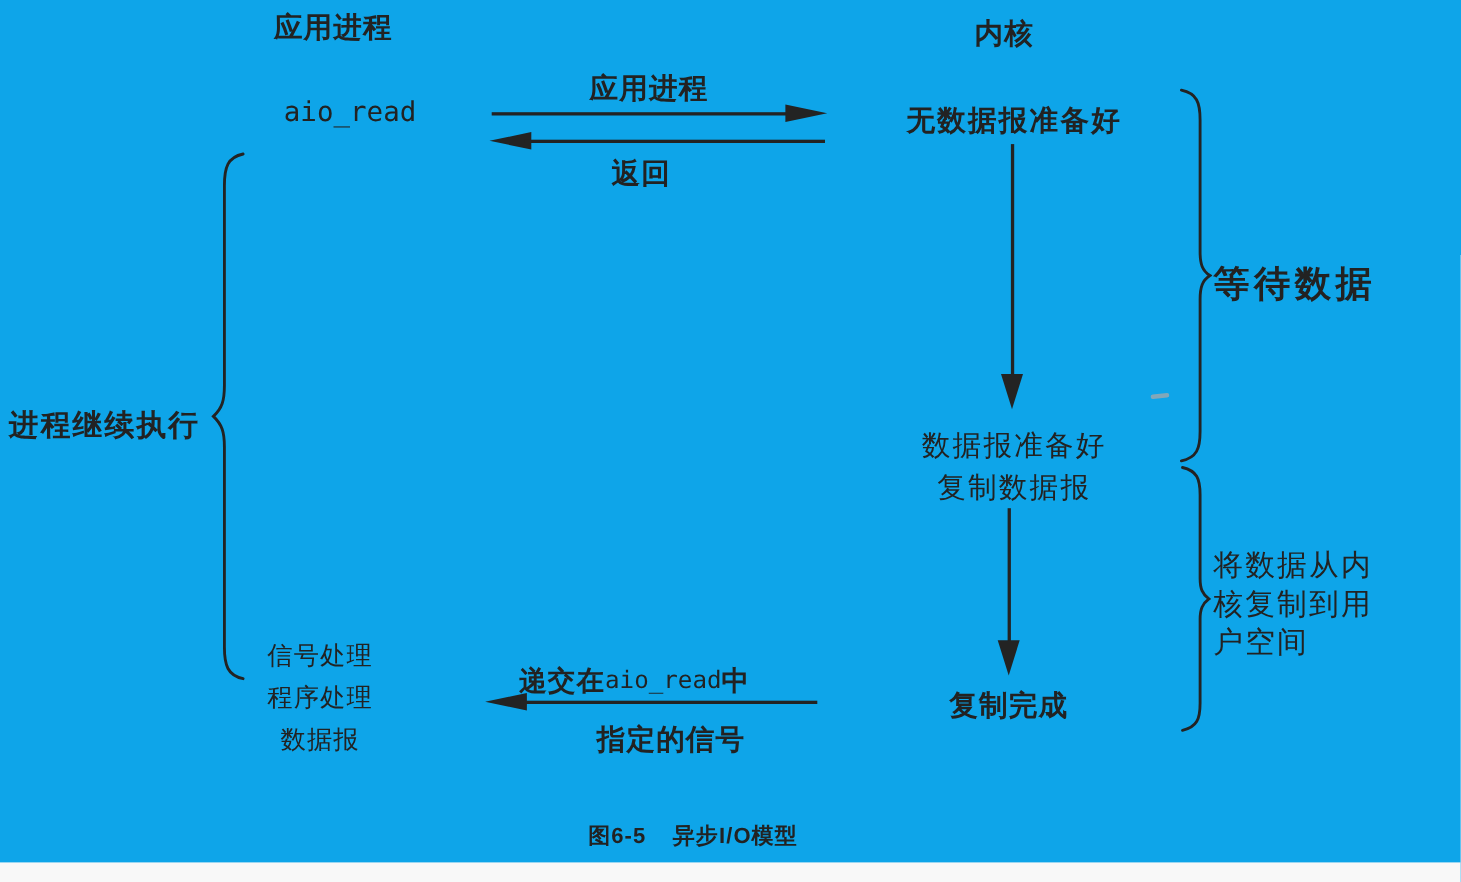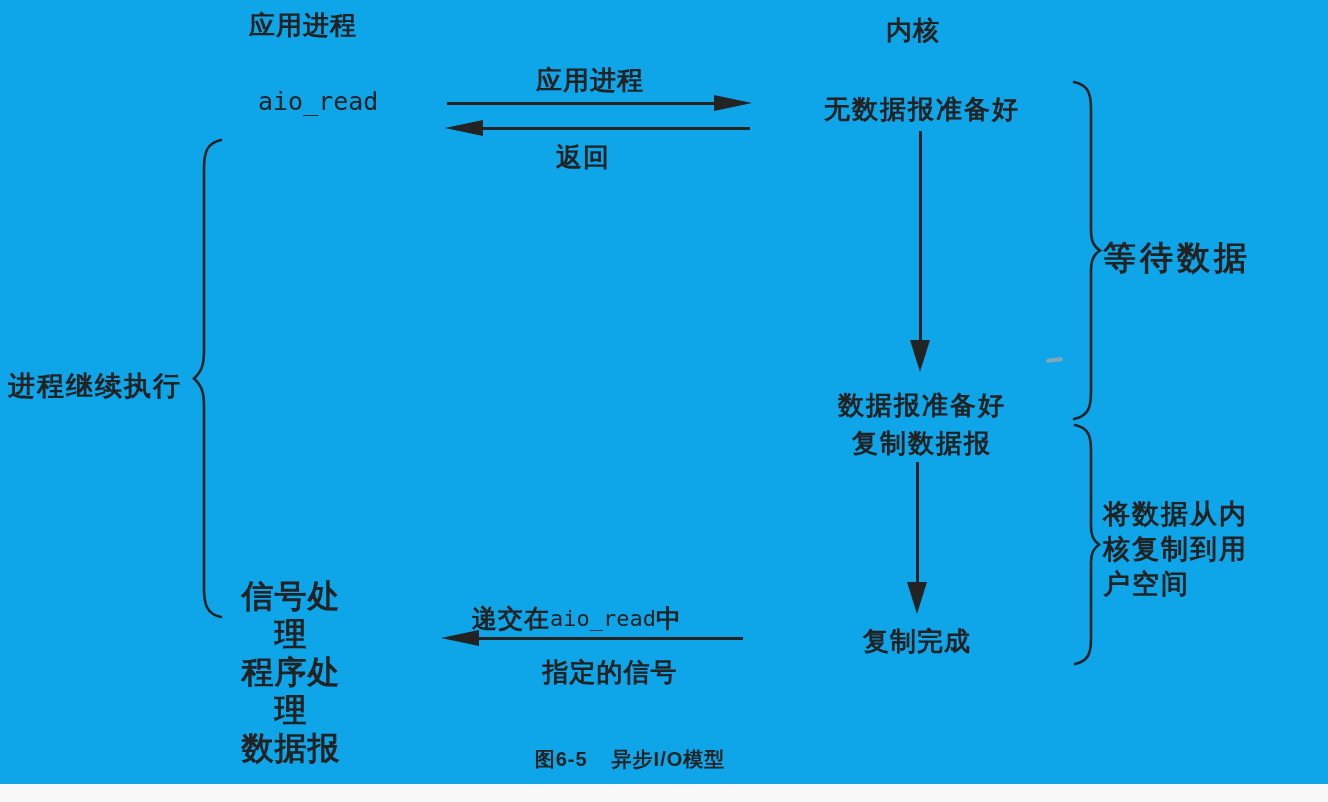--- a/index.html
+++ b/index.html
@@ -19,21 +19,21 @@
   .hdr {
     position: absolute; font-size: 26px; font-weight: 700;
     letter-spacing: 1px; text-align: center; white-space: nowrap;
   }
   .lbl {
     position: absolute; font-size: 26px; font-weight: 600;
     letter-spacing: 1px; white-space: nowrap;
   }
   .lbl.center { text-align: center; }
   .block {
-    position: absolute; font-size: 26px; font-weight: 700;
+    position: absolute; font-size: 26px; font-weight: 400;
     letter-spacing: 2px; text-align: center;
   }
   .mono {
     position: absolute;
     font-family: "DejaVu Sans Mono", "Liberation Mono", monospace;
     font-size: 25px; font-weight: 500; letter-spacing: 0px; white-space: nowrap;
   }
   
   .harrow { position: absolute; height: 16px; }
   .harrow .shaft {
@@ -145,21 +145,21 @@
 
   <div class="lbl center" style="left:817px; top:624px; width:200px;">复制完成</div>
 
   <div class="brace" style="left:191px; top:137px;">
     <svg width="34" height="483" viewBox="0 0 34 483">
       <path d="M30 3 C16 6 13 15 13 32 L13 214 C13 227 11 234 3 241.5 C11 249 13 256 13 269 L13 451 C13 468 16 477 30 480" fill="none" stroke="#232323" stroke-width="2.6" stroke-linecap="round"></path>
     </svg>
   </div>
   <div class="lbl" style="left:8px; top:368px; font-size:27px; letter-spacing:2px;">进程继续执行</div>
 
-  <div class="block" style="left:231px; top:577px; width:120px; line-height:38px; font-size:32px; letter-spacing:1px;">
+  <div class="block" style="left:231px; top:577px; width:120px; line-height:38px; font-size:23px; letter-spacing:1px;">
     <div>信号处理</div>
     <div>程序处理</div>
     <div>数据报</div>
   </div>
 
   <div class="signal-row">
     <span class="cjk">递交在</span>
       <span class="code">aio_read</span>
       <span class="cjk">中</span>
   </div>

